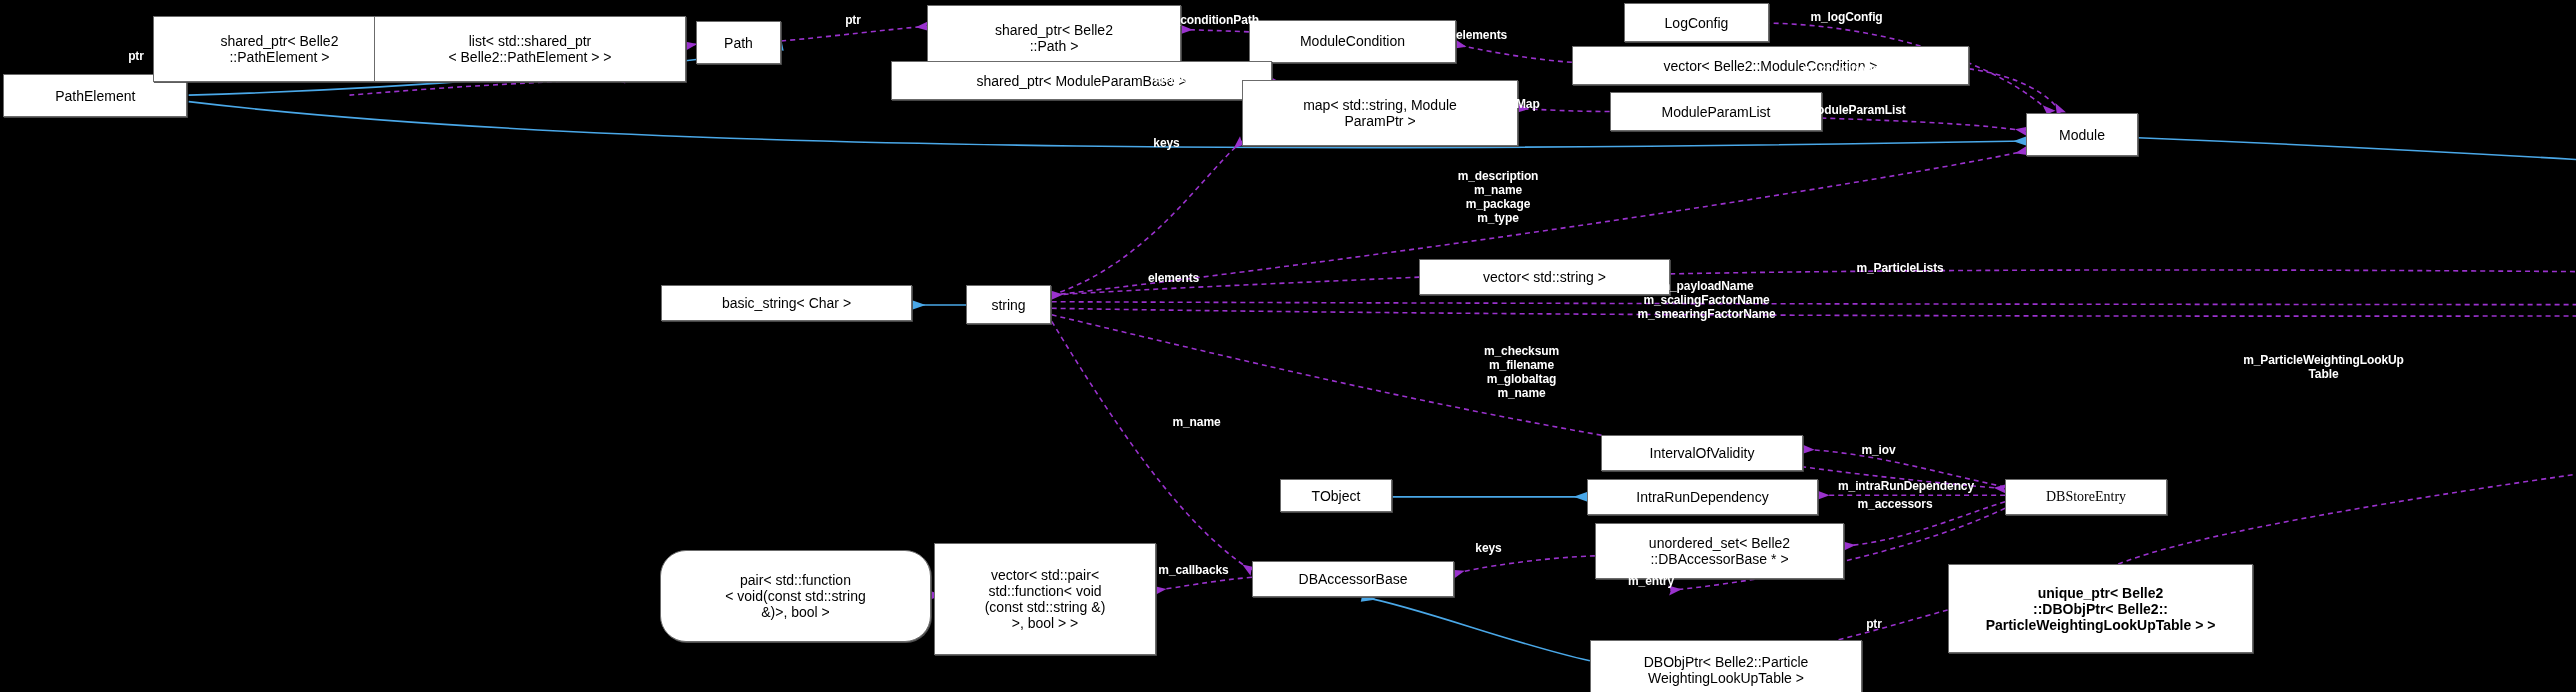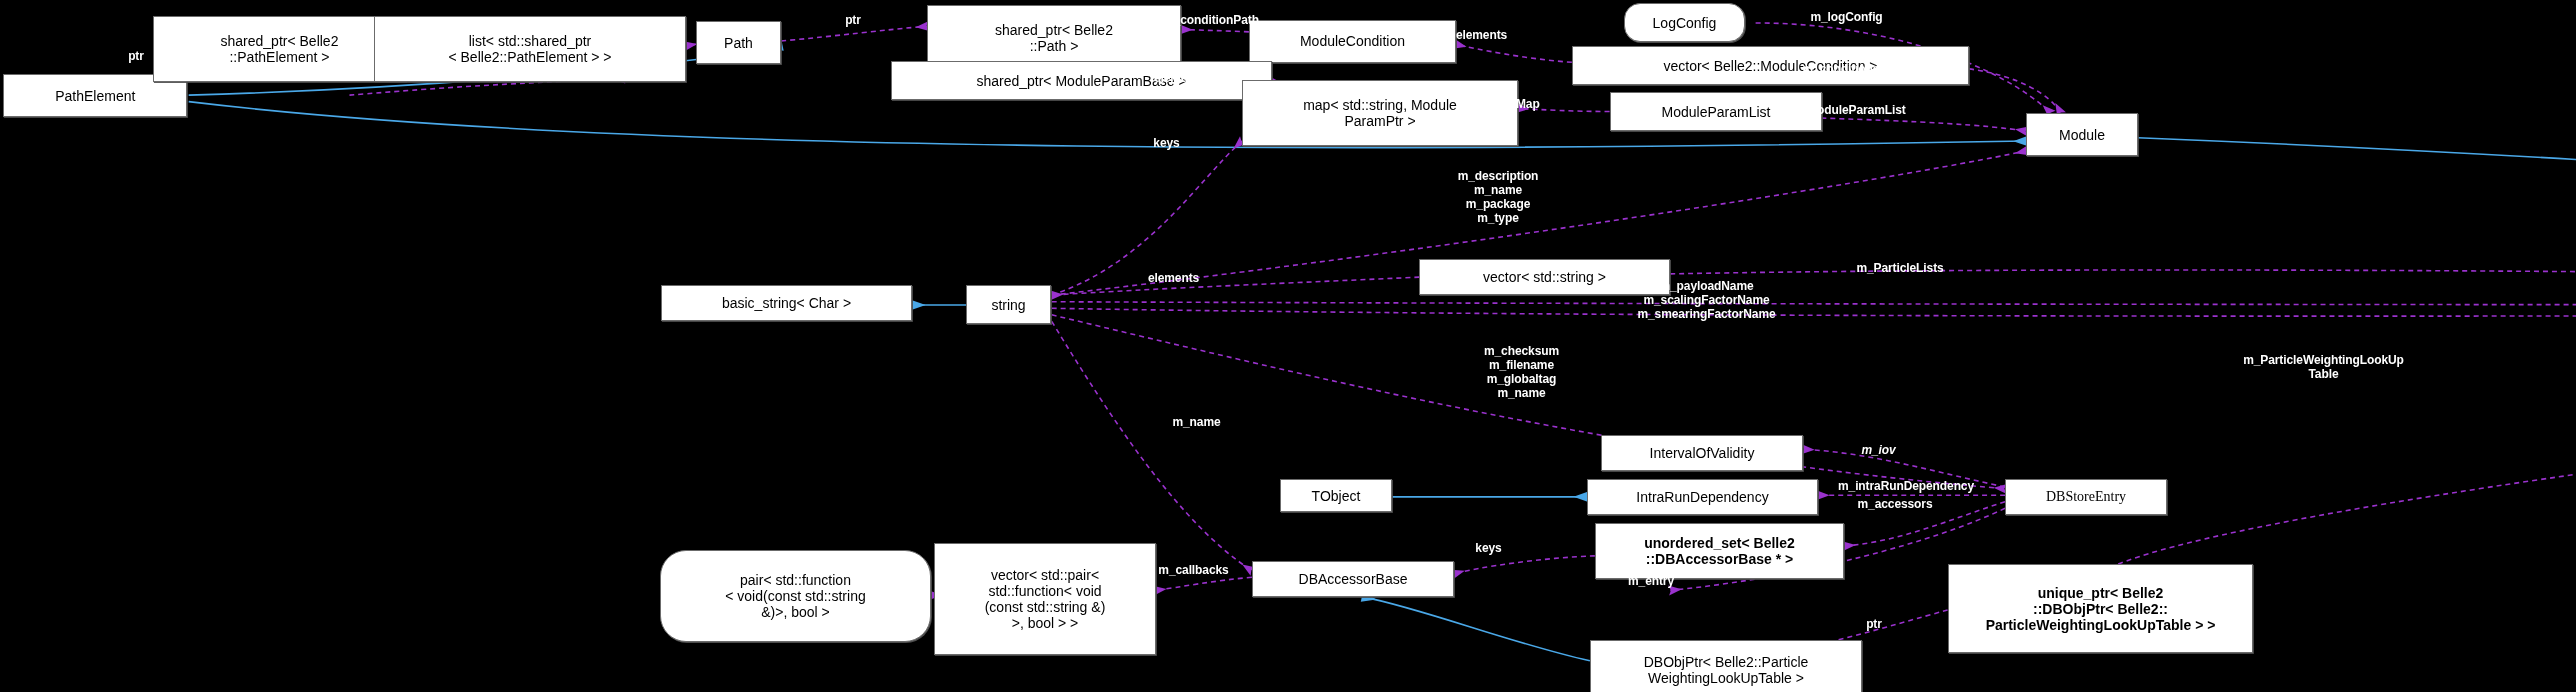--- a/index.html
+++ b/index.html
@@ -88,35 +88,35 @@
   <div id="node-layer">
       <div class="node" style="left: 3.3px; top: 74px; width: 184px; height: 43px;">PathElement</div>
       <div class="node" style="left: 153px; top: 16.4px; width: 253px; height: 66px;">shared_ptr&lt; Belle2
 ::PathElement &gt;</div>
       <div class="node" style="left: 374px; top: 16.4px; width: 312px; height: 66px;">list&lt; std::shared_ptr
 &lt; Belle2::PathElement &gt; &gt;</div>
       <div class="node" style="left: 696px; top: 21.3px; width: 85px; height: 43px;">Path</div>
       <div class="node" style="left: 927px; top: 4.9px; width: 254px; height: 66px;">shared_ptr&lt; Belle2
 ::Path &gt;</div>
       <div class="node" style="left: 1249px; top: 19.7px; width: 207px; height: 43px;">ModuleCondition</div>
-      <div class="node" style="left: 1624px; top: 3.3px; width: 121px; height: 39px; border-radius: 16px;">LogConfig</div>
+      <div class="node" style="left: 1624px; top: 3.3px; width: 145px; height: 39px;">LogConfig</div>
       <div class="node" style="left: 1572px; top: 46px; width: 397px; height: 39px;">vector&lt; Belle2::ModuleCondition &gt;</div>
       <div class="node" style="left: 891px; top: 61px; width: 381px; height: 39px;">shared_ptr&lt; ModuleParamBase &gt;</div>
       <div class="node" style="left: 1242px; top: 80px; width: 276px; height: 66px;">map&lt; std::string, Module
 ParamPtr &gt;</div>
       <div class="node" style="left: 1610px; top: 92px; width: 212px; height: 39px;">ModuleParamList</div>
       <div class="node" style="left: 2026px; top: 113px; width: 112px; height: 43px;">Module</div>
       <div class="node" style="left: 661px; top: 285px; width: 251px; height: 36px;">basic_string&lt; Char &gt;</div>
       <div class="node" style="left: 966px; top: 285px; width: 85px; height: 39px;">string</div>
       <div class="node" style="left: 1419px; top: 259px; width: 251px; height: 36px;">vector&lt; std::string &gt;</div>
       <div class="node" style="left: 1601px; top: 435px; width: 202px; height: 36px;">IntervalOfValidity</div>
       <div class="node" style="left: 1280px; top: 479px; width: 112px; height: 33px;">TObject</div>
       <div class="node" style="left: 1587px; top: 479px; width: 231px; height: 36px;">IntraRunDependency</div>
       <div class="node" style="left: 2005px; top: 479px; width: 162px; height: 36px; font-family: Liberation Serif, serif;">DBStoreEntry</div>
-      <div class="node" style="left: 1595px; top: 523px; width: 249px; height: 56px; font-weight: bold;">unordered_set&lt; Belle2
+      <div class="node" style="left: 1595px; top: 523px; width: 249px; height: 56px;">unordered_set&lt; Belle2
 ::DBAccessorBase * &gt;</div>
       <div class="node" style="left: 1948px; top: 564px; width: 305px; height: 89px; font-weight: bold;">unique_ptr&lt; Belle2
 ::DBObjPtr&lt; Belle2::
 ParticleWeightingLookUpTable &gt; &gt;</div>
       <div class="node" style="left: 660px; top: 550px; width: 271px; height: 92px; border-radius: 26px;">pair&lt; std::function
 &lt; void(const std::string
 &amp;)&gt;, bool &gt;</div>
       <div class="node" style="left: 934px; top: 543px; width: 222px; height: 112px;">vector&lt; std::pair&lt;
 std::function&lt; void
 (const std::string &amp;)
@@ -147,21 +147,21 @@
       <div class="edge-label" style="left: 1585px; top: 279px; width: 243px;">m_payloadName
 m_scalingFactorName
 m_smearingFactorName</div>
       <div class="edge-label" style="left: 1441px; top: 344px; width: 161px; text-align: center;">m_checksum
 m_filename
 m_globaltag
 m_name</div>
       <div class="edge-label" style="left: 2176px; top: 353px; width: 295px;">m_ParticleWeightingLookUp
 Table</div>
       <div class="edge-label" style="left: 1149px; top: 415px; width: 95px;">m_name</div>
-      <div class="edge-label" style="left: 1844px; top: 443px; width: 69px; font-style: italic;">m_iov</div>
+      <div class="edge-label" style="left: 1844px; top: 443px; width: 69px;">m_iov</div>
       <div class="edge-label" style="left: 1788px; top: 479px; width: 236px;">m_intraRunDependency</div>
       <div class="edge-label" style="left: 1826px; top: 497px; width: 138px;">m_accessors</div>
       <div class="edge-label" style="left: 1464px; top: 541px; width: 49px;">keys</div>
       <div class="edge-label" style="left: 825px; top: 561px; width: 95px;">elements</div>
       <div class="edge-label" style="left: 1126px; top: 563px; width: 135px;">m_callbacks</div>
       <div class="edge-label" style="left: 1605px; top: 574px; width: 92px;">m_entry</div>
       <div class="edge-label" style="left: 1856px; top: 617px; width: 36px;">ptr</div>
     </div>
 
 </div>

